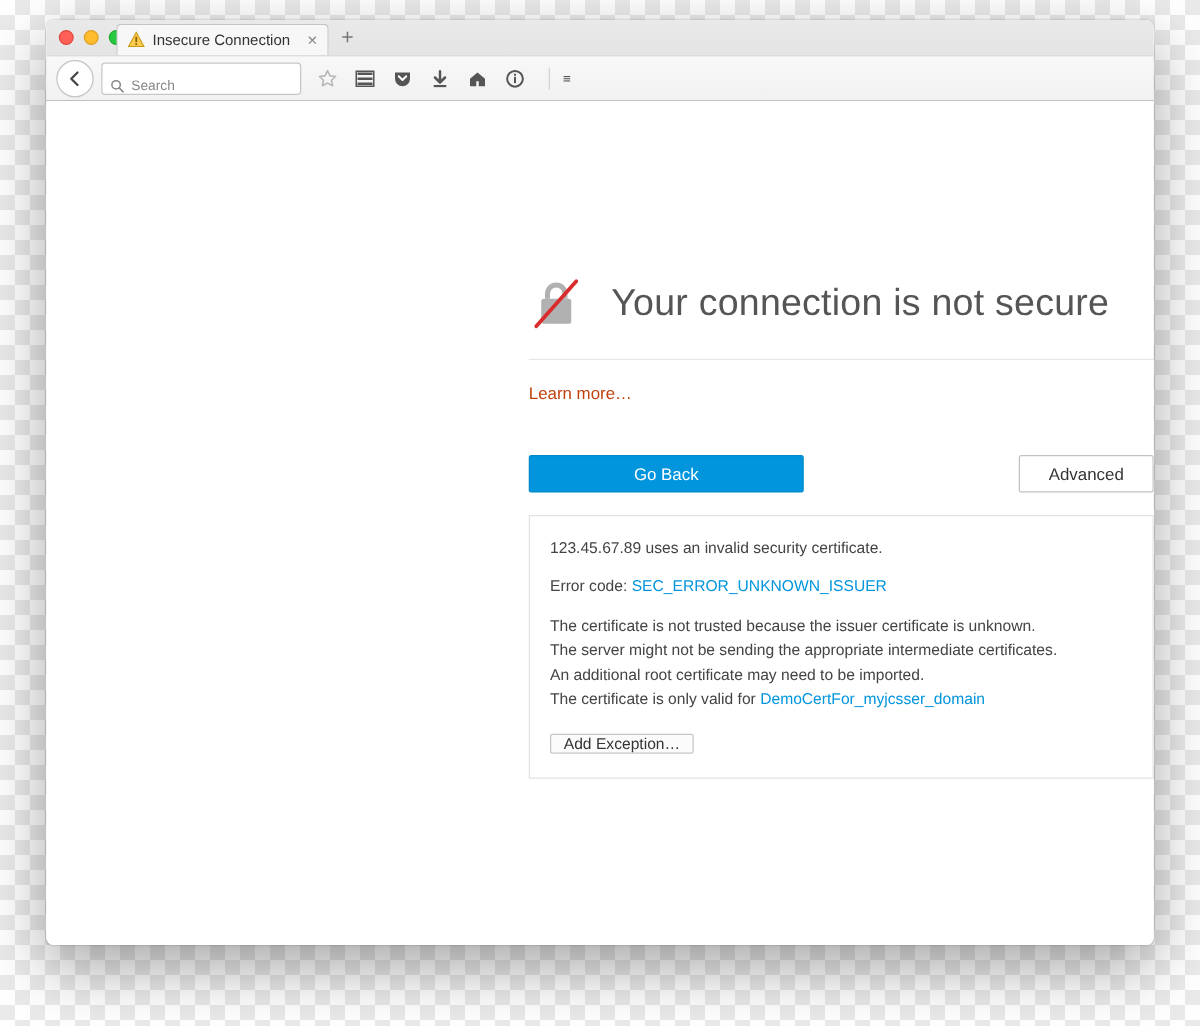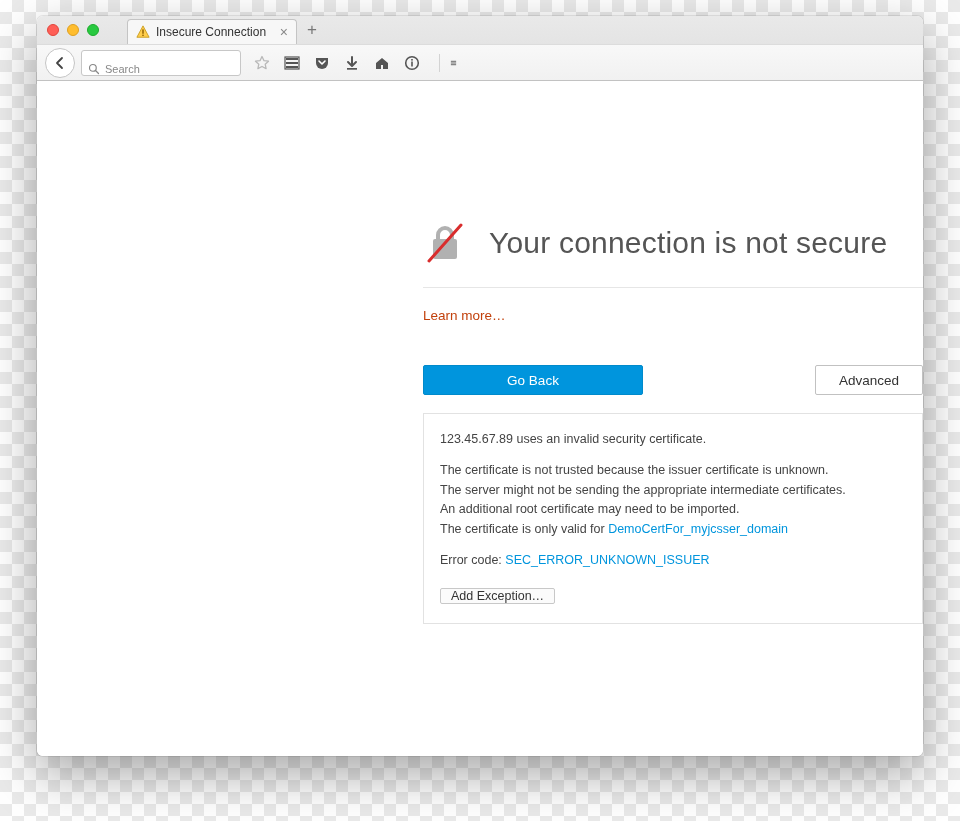--- a/index.html
+++ b/index.html
@@ -23,21 +23,21 @@
     box-shadow:0 18px 50px rgba(0,0,0,.35),0 0 0 1px rgba(0,0,0,.08);
     overflow:hidden; display:flex; flex-direction:column;
   }
   .chrome { background:linear-gradient(#e9e9e9,#dedede); border-bottom:1px solid #c2c2c2; }
   .titlebar { height:28px; display:flex; align-items:flex-end; padding:0 8px; position:relative; }
   .traffic { position:absolute; left:10px; top:8px; display:flex; gap:8px; }
   .traffic span { width:12px; height:12px; border-radius:50%; display:block; }
   .t-close{background:#ff5f57;border:1px solid #e1463d;}
   .t-min{background:#ffbd2e;border:1px solid #dfa021;}
   .t-max{background:#28c940;border:1px solid #1dac2c;}
-  .tabs { margin-left:82px; display:flex; align-items:flex-end; height:28px; }
+  .tabs { margin-left:48px; display:flex; align-items:flex-end; height:28px; }
   .tab {
     background:#f7f7f7; border:1px solid #c4c4c4; border-bottom:none;
     border-top-left-radius:4px; border-top-right-radius:4px;
     height:25px; padding:0 8px; display:flex; align-items:center; gap:6px;
     font-size:12px; color:#333; min-width:170px; position:relative;
   }
   .tab .fav { width:14px; height:14px; display:flex; align-items:center; justify-content:center; }
   .tab .close { color:#888; font-size:14px; margin-left:auto; line-height:1; }
   .newtab { color:#777; font-size:17px; margin:0 0 4px 10px; cursor:pointer; }
   .toolbar {
@@ -191,25 +191,25 @@
         <h1>Your connection is not secure</h1>
       </div>
       <a href="#" class="learn">Learn more…</a>
       <div class="btnrow">
         <button class="btn btn-primary">Go Back</button>
         <button class="btn btn-secondary">Advanced</button>
       </div>
       <div class="details">
         <p>123.45.67.89 uses an invalid security certificate.</p>
         <p>
+          <span>Error code: </span><a href="#">SEC_ERROR_UNKNOWN_ISSUER</a>
+        </p>
+        <p>
           <span>The certificate is not trusted because the issuer certificate is unknown.</span><br>
           <span>The server might not be sending the appropriate intermediate certificates.</span><br>
           <span>An additional root certificate may need to be imported.</span><br>
           <span>The certificate is only valid for </span><a href="#">DemoCertFor_myjcsser_domain</a>
         </p>
-        <p>
-          <span>Error code: </span><a href="#">SEC_ERROR_UNKNOWN_ISSUER</a>
-        </p>
         <button class="btn-add">Add Exception…</button>
       </div>
     </div>
   </div>
 </div>
 
 </body></html>

